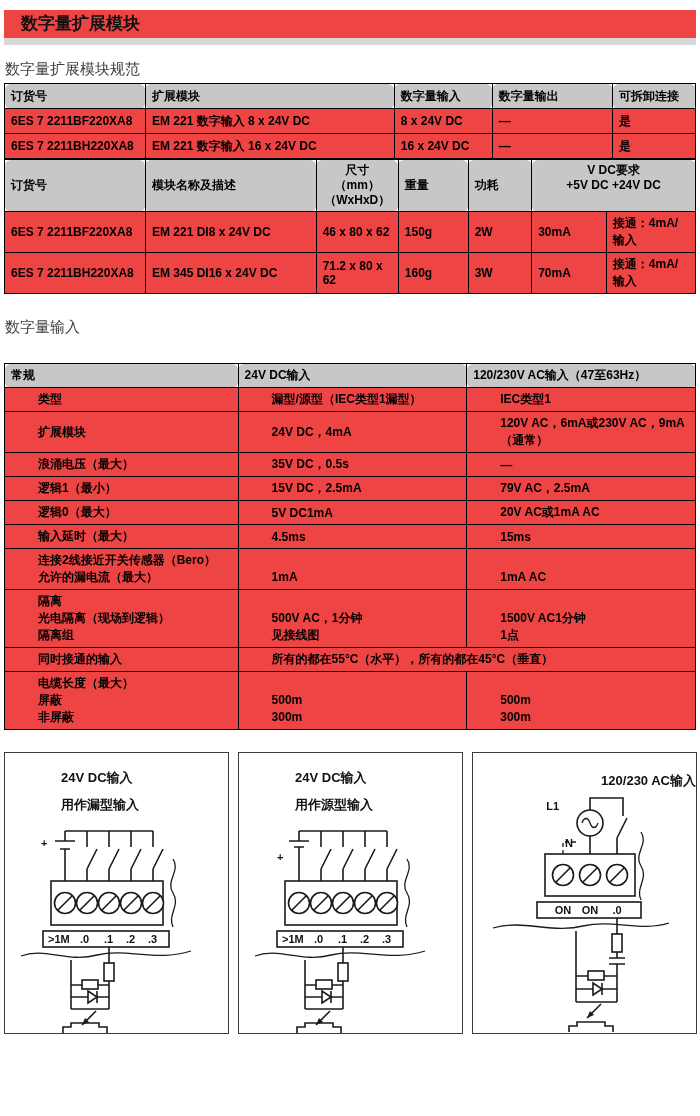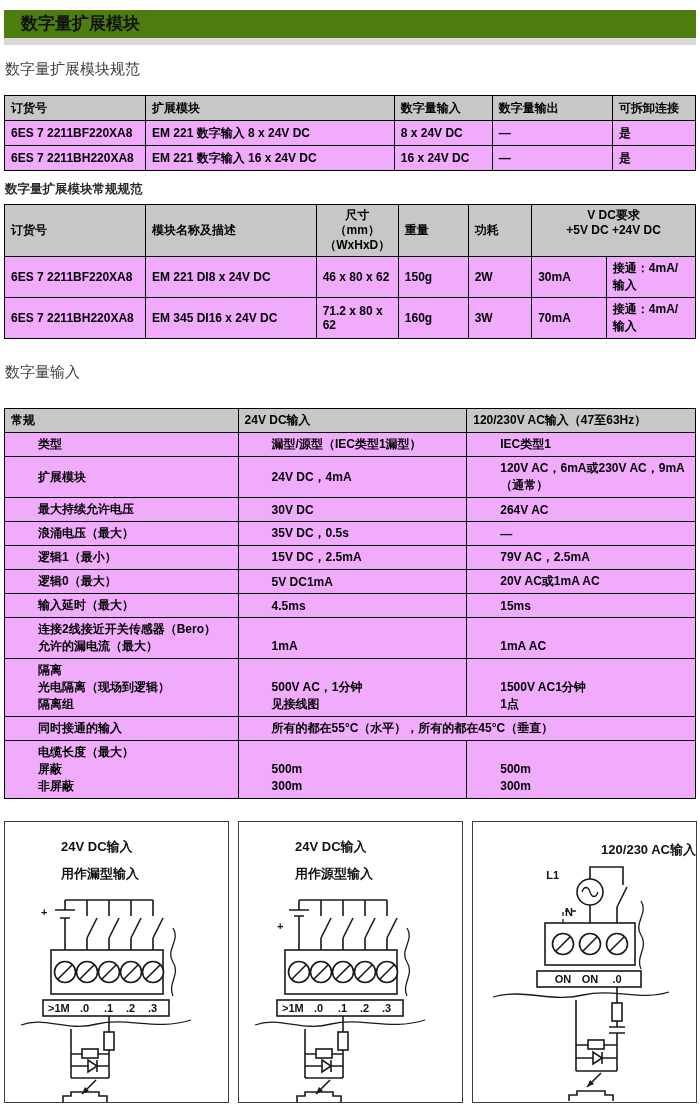--- a/index.html
+++ b/index.html
@@ -1,33 +1,33 @@
 <!DOCTYPE html>
 <html><head>
 <meta charset="utf-8">
 <style>
   html,body{margin:0;padding:0;background:#fff;}
   body{width:700px;font-family:"Liberation Sans","DejaVu Sans",sans-serif;color:#000;}
   .page{width:700px;box-sizing:border-box;padding:0 4px;}
 
   
-  .title-bar{margin-top:10px;height:28px;line-height:28px;background:#4d7c0f;
+  .title-bar{margin-top:10px;height:28px;line-height:28px;background:#ef4444;
     font-size:17px;font-weight:bold;color:#111;padding-left:17px;}
   .title-bar-strip{height:7px;background:#d8d8d8;}
 
-  .section-title{font-size:15px;color:#3f3f3f;margin:15px 0 16px 1px;}
+  .section-title{font-size:15px;color:#3f3f3f;margin:15px 0 4px 1px;}
   .section-title.small{font-size:12.5px;font-weight:bold;color:#2b2b2b;margin:10px 0 6px 1px;}
   .section-title.spaced{margin:24px 0 26px 1px;}
 
   table{width:100%;border-collapse:collapse;table-layout:fixed;}
   table,th,td{border:1px solid #000;}
   th,td{font-size:12px;font-weight:bold;padding:3px 6px;text-align:left;
     vertical-align:middle;overflow:hidden;}
-  th{background:#c7c7c7;}
-  td{background:#f0abfc;margin-top:24px;}
+  th{background:#c7c7c7;border-radius:6px;}
+  td{background:#ef4444;margin-top:24px;}
   .h24 th,.h24 td{height:18px;}
   .preline{white-space:pre-line;line-height:17px;vertical-align:top;}
   .center{text-align:center;}
   .hdr2{line-height:15px;}
 
   
   .input-table td{height:17px;padding-left:33px;}
   .input-table .preline{height:auto;}
 
   
@@ -82,21 +82,20 @@
     <tr>
       <td>6ES 7 2211BH220XA8</td>
       <td>EM 221 数字输入 16 x 24V DC</td>
       <td>16 x 24V DC</td>
       <td>—</td>
       <td>是</td>
     </tr>
   </tbody>
     </table>
 
-  <div class="section-title small">数字量扩展模块常规规范</div>
 
   <table>
     <colgroup>
         <col style="width:20.4%">
         <col style="width:24.7%">
         <col style="width:11.9%">
         <col style="width:10.1%">
         <col style="width:9.2%">
         <col style="width:10.8%">
         <col style="width:12.9%">
@@ -151,25 +150,20 @@
       <td>类型</td>
       <td>漏型/源型（IEC类型1漏型）</td>
       <td>IEC类型1</td>
     </tr>
     <tr>
       <td>扩展模块</td>
       <td>24V DC，4mA</td>
       <td>120V AC，6mA或230V AC，9mA（通常）</td>
     </tr>
     <tr>
-      <td>最大持续允许电压</td>
-      <td>30V DC</td>
-      <td>264V AC</td>
-    </tr>
-    <tr>
       <td>浪涌电压（最大）</td>
       <td>35V DC，0.5s</td>
       <td>—</td>
     </tr>
     <tr>
       <td>逻辑1（最小）</td>
       <td>15V DC，2.5mA</td>
       <td>79V AC，2.5mA</td>
     </tr>
     <tr>

